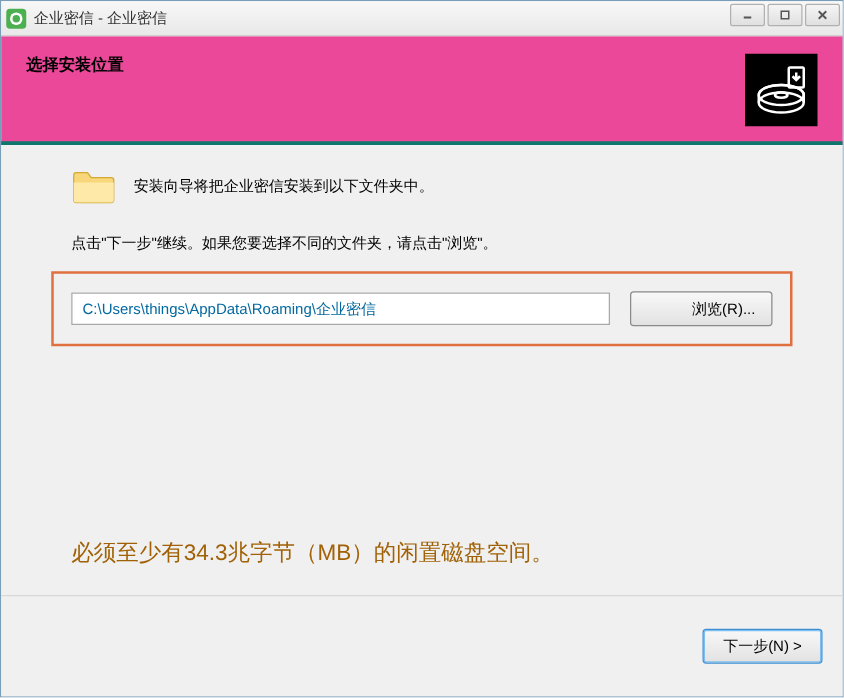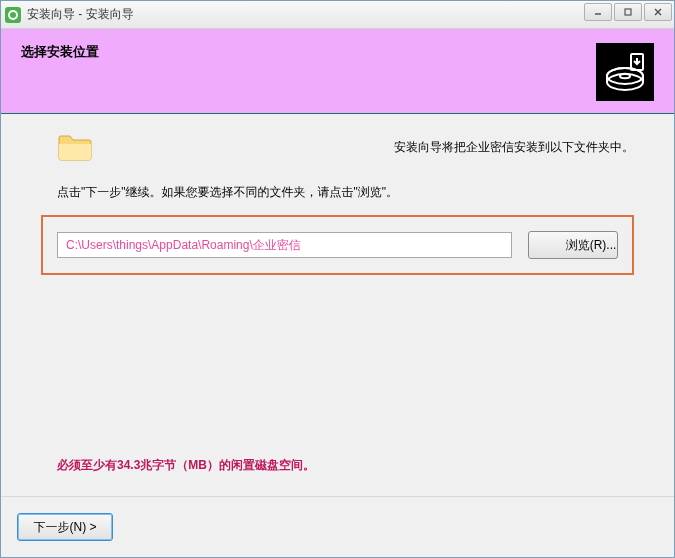--- a/index.html
+++ b/index.html
@@ -54,23 +54,23 @@
       background: linear-gradient(to bottom, #f5f5f5, #e0e0e0);
       border-radius: 2px;
       display: flex;
       align-items: center;
       justify-content: center;
       font-size: 10px;
       color: #555;
       cursor: pointer;
     }
     .header-panel {
-      background: #f0abfc;
+      background: #ec4899;
       padding: 14px 20px 12px 20px;
-      border-bottom: 1px solid #0f766e;
+      border-bottom: 3px solid #0f766e;
       display: flex;
       justify-content: space-between;
       align-items: flex-start;
     }
     .header-text .heading {
       font-size: 13px;
       font-weight: bold;
       color: #000;
       margin-bottom: 6px;
     }
@@ -94,21 +94,20 @@
       padding: 18px 40px 16px 40px;
       display: flex;
       flex-direction: column;
     }
     .row1 {
       display: flex;
       align-items: center;
       gap: 14px;
       margin-bottom: 22px;
       margin-left: 16px;
-      justify-content: space-between;
     }
     .folder-icon {
       width: 36px;
       height: 30px;
     }
     .info-text { color: #000; font-size: 12px; }
     .row2 {
       margin-left: 16px;
       margin-bottom: 14px;
       color: #000;
@@ -123,47 +122,46 @@
       margin-bottom: 10px;
     }
     .path-input {
       flex: 1;
       height: 26px;
       border: 1px solid #a8a8a8;
       background: #fff;
       padding: 0 8px;
       font-size: 12px;
       font-family: inherit;
-      color: #ec4899;
+      color: #0369a1;
     }
     .browse-btn {
-      width: 90px;
+      width: 114px;
       height: 28px;
       border: 1px solid #8a8a8a;
       background: linear-gradient(to bottom, #f8f8f8, #e2e2e2);
       border-radius: 3px;
       font-size: 12px;
       cursor: pointer;
       font-family: inherit;
       padding-left: 36px;
     }
     .spacer { flex: 1; }
     .disk-text {
       margin-left: 16px;
-      color: #be185d;
-      font-size: 12px;
+      color: #a16207;
+      font-size: 18px;
       margin-bottom: 6px;
-      font-weight: bold;
     }
     .footer {
       border-top: 1px solid #d8d8d8;
       background: #f0f0f0;
-      padding: 16px 16px;
-      display: flex;
-      justify-content: flex-start;
+      padding: 26px 16px;
+      display: flex;
+      justify-content: flex-end;
       gap: 12px;
     }
     .footer-btn {
       width: 96px;
       height: 28px;
       border: 1px solid #8a8a8a;
       background: linear-gradient(to bottom, #f8f8f8, #e2e2e2);
       border-radius: 3px;
       font-size: 12px;
       cursor: pointer;
@@ -179,21 +177,21 @@
 
 <div class="window">
 
   <div class="titlebar">
     <div class="app-icon">
       <svg viewBox="0 0 12 12">
           <circle cx="6" cy="6" r="5" fill="#fff"></circle>
           <circle cx="6" cy="6" r="3" fill="#4CAF50"></circle>
         </svg>
     </div>
-    <span class="title-text">安装向导 - 安装向导</span>
+    <span class="title-text">企业密信 - 企业密信</span>
     <div class="window-controls">
       <div class="win-btn">
         <svg width="10" height="10" viewBox="0 0 10 10">
             <line x1="2" y1="7" x2="8" y2="7" stroke="#555" stroke-width="1.5"></line>
           </svg>
       </div>
       <div class="win-btn">
         <svg width="10" height="10" viewBox="0 0 10 10">
             <rect x="2" y="2" width="6" height="6" fill="none" stroke="#555" stroke-width="1.2"></rect>
           </svg>

